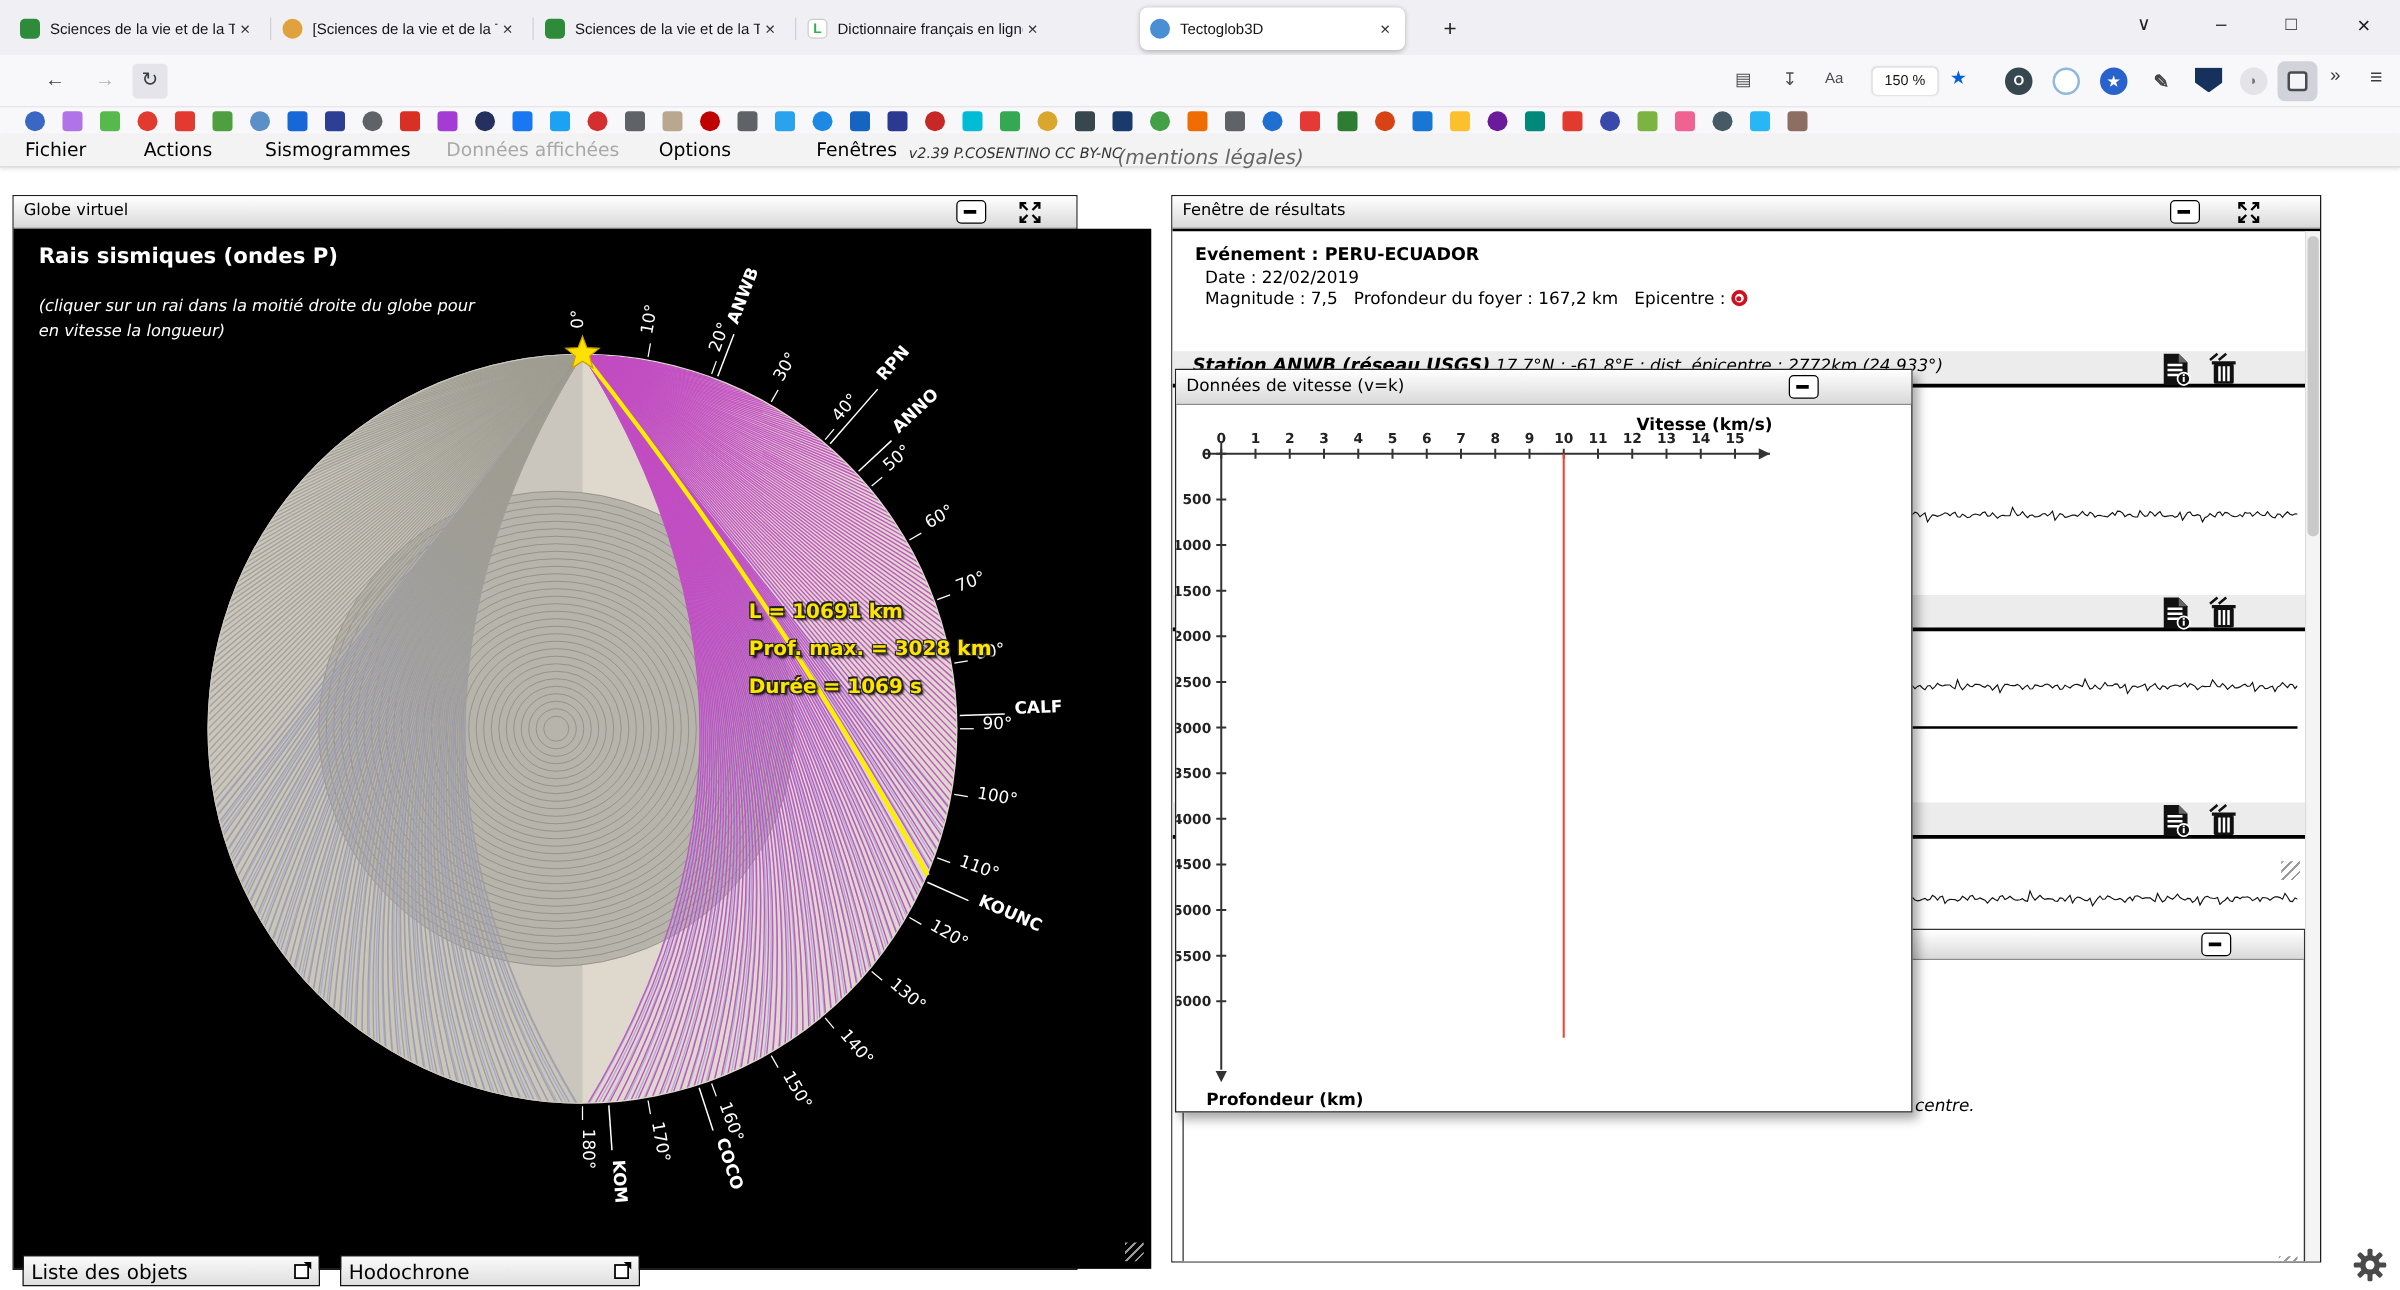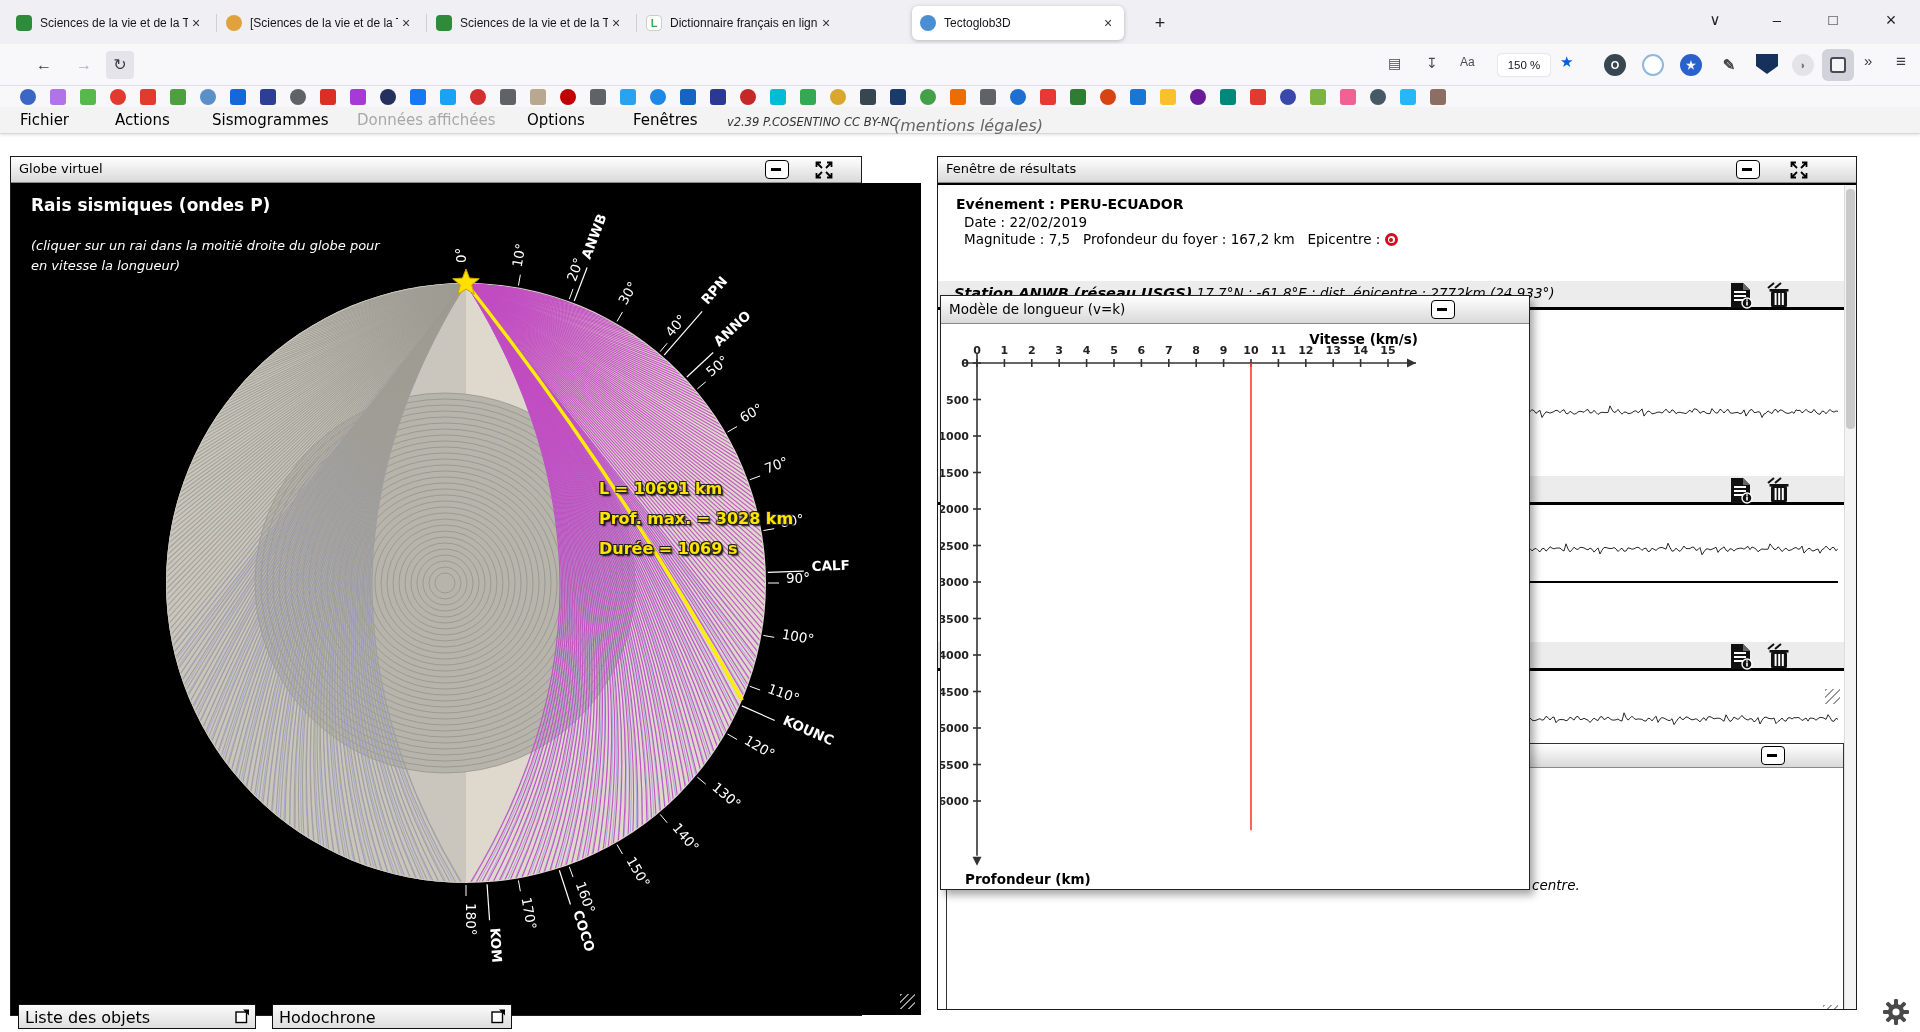--- a/index.html
+++ b/index.html
@@ -229,21 +229,21 @@
   </div>
 
 <div id="menubar">
   <span id="menu-version">v2.39 P.COSENTINO CC BY-NC</span>
   <span id="menu-mentions">(mentions légales)</span>
 <span class="menu-item" style="left: 20px;">Fichier</span>
     <span class="menu-item" style="left: 115px;">Actions</span>
     <span class="menu-item" style="left: 212px;">Sismogrammes</span>
     <span class="menu-item disabled" style="left: 357px;">Données affichées</span>
     <span class="menu-item" style="left: 527px;">Options</span>
-    <span class="menu-item" style="left: 633px;">Fenêtres</span>
+    <span class="menu-item" style="left: 653px;">Fenêtres</span>
   </div>
 
 <div id="globe-window" class="appwin">
   <div class="titlebar">
     <span class="wtitle">Globe virtuel</span>
     <div class="btn-min" style="right:72px"></div>
     <svg class="btn-expand" style="right:26px" viewBox="0 0 22 22">
       <path d="M9 9L3.5 3.5M3.5 8V3.5H8M13 9L18.5 3.5M18.5 8V3.5H14M9 13L3.5 18.5M3.5 14V18.5H8M13 13L18.5 18.5M18.5 14V18.5H14" stroke="#000" stroke-width="1.8" fill="none"></path>
     </svg>
   </div>
@@ -903,21 +903,21 @@
     </div>
 
     <div id="results-scrollbar">
         <div id="results-thumb"></div>
       </div>
   </div>
 </div>
 
 <div id="velocity-window" class="appwin">
   <div class="titlebar">
-    <span class="wtitle">Modèle de longueur (v=k)</span>
+    <span class="wtitle">Données de vitesse (v=k)</span>
     <div class="btn-min" style="right:74px;top:4px"></div>
   </div>
   <svg id="velocity-svg" width="587" height="564" viewBox="0 0 587 564">
       <line x1="22" y1="39" x2="475" y2="39" stroke="#333" stroke-width="1.6"></line>
       <path d="M475,39 l-9,-4.5 v9 z" fill="#333"></path>
       <line x1="36" y1="35" x2="36" y2="43" stroke="#333" stroke-width="1.6"></line>
       <text x="36" y="30" text-anchor="middle" font-size="11" font-weight="bold" fill="#222" font-family="DejaVu Sans, sans-serif">0</text>
       <line x1="63.4" y1="35" x2="63.4" y2="43" stroke="#333" stroke-width="1.6"></line>
       <text x="63.4" y="30" text-anchor="middle" font-size="11" font-weight="bold" fill="#222" font-family="DejaVu Sans, sans-serif">1</text>
       <line x1="90.8" y1="35" x2="90.8" y2="43" stroke="#333" stroke-width="1.6"></line>

